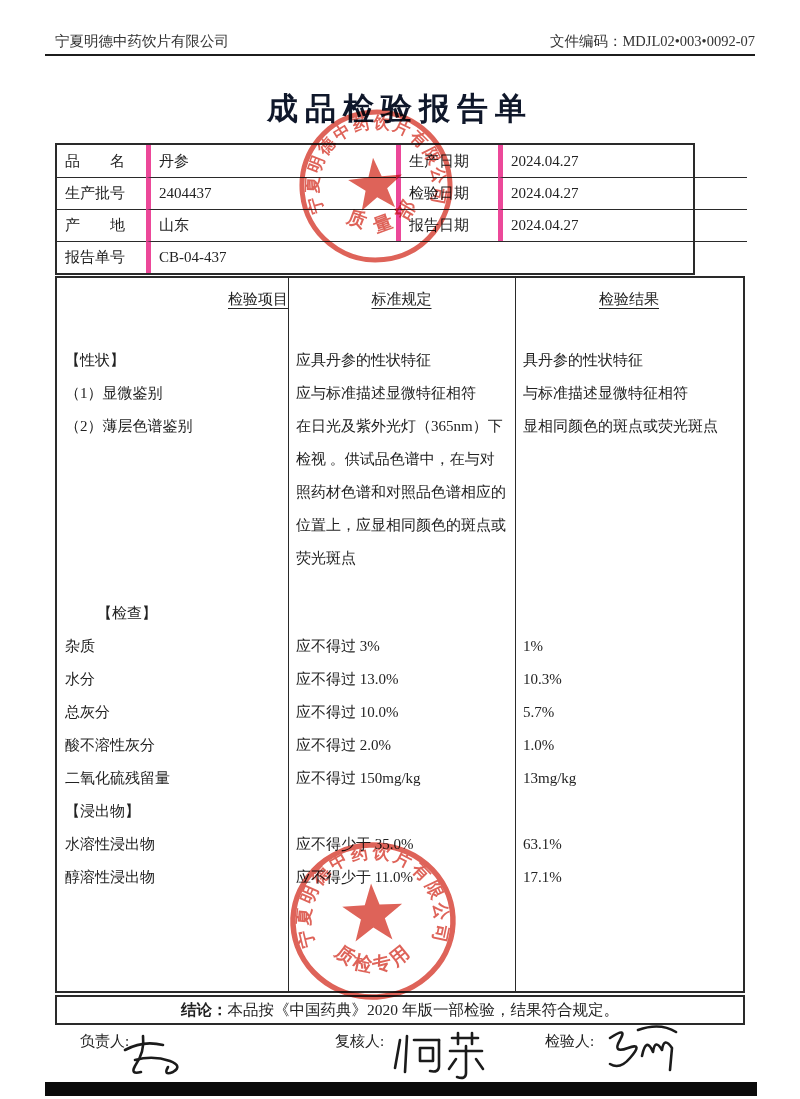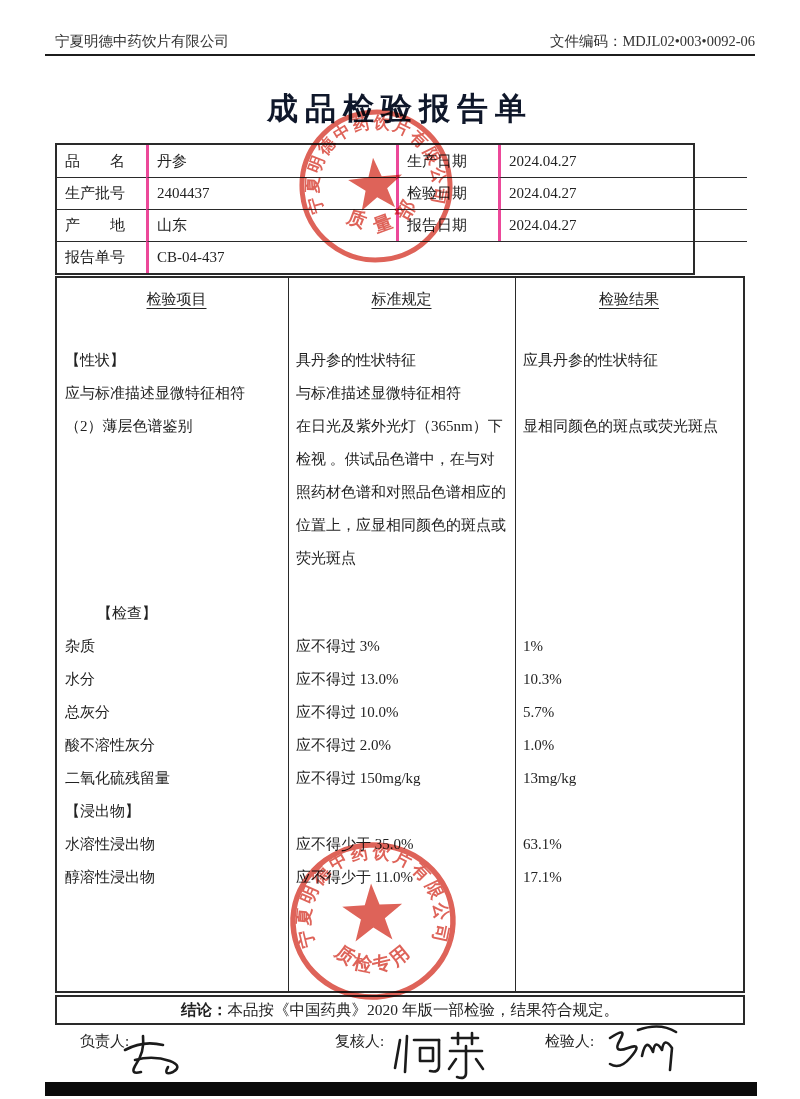--- a/index.html
+++ b/index.html
@@ -10,31 +10,31 @@
               justify-content:space-between;font-size:14.5px;color:#333;}
   .header-rule{position:absolute;left:45px;right:45px;top:54px;height:2px;background:#1c1c1c;}
   
   .title{position:absolute;left:0;right:0;top:88px;margin:0;text-align:center;
          font-size:31px;font-weight:bold;letter-spacing:7px;color:#0f172a;}
   
   .info-table{position:absolute;left:55px;top:143px;width:640px;
               display:grid;grid-template-columns:89px 250px 102px 249px;
               border:2px solid #2a2a2a;box-sizing:border-box;background:transparent;font-size:15px;}
   .ic{height:32px;display:flex;align-items:center;padding:0 8px;box-sizing:border-box;
-      border-top:1px solid #2a2a2a;border-left:3px solid #ec4899;white-space:nowrap;overflow:hidden;}
+      border-top:1px solid #2a2a2a;border-left:5px solid #ec4899;white-space:nowrap;overflow:hidden;}
   .ic.first-row{border-top:none;}
   .ic.first-col{border-left:none;}
   .ic.span3{grid-column:2/5;}
   
   .result-table{position:absolute;left:55px;top:276px;width:690px;height:717px;
                 border:2px solid #2a2a2a;box-sizing:border-box;font-size:15px;overflow:hidden;}
   .vline{position:absolute;top:0;bottom:0;width:1px;background:#2a2a2a;}
   .vl1{left:231px;} .vl2{left:458px;}
   .rt-head{display:grid;grid-template-columns:231px 227px 228px;padding-top:12px;height:22px;}
-  .rt-head .h1{padding-left:8px;text-align:center;}
+  .rt-head .h1{padding-left:8px;text-align:right;}
   .rt-head .h2,.rt-head .h3{text-align:center;}
   .rt-head span{text-decoration:underline;text-underline-offset:4px;}
   .rt-row{display:grid;grid-template-columns:231px 227px 228px;}
   .rt-row>div{line-height:33px;padding:0 9px 0 8px;box-sizing:border-box;}
   .mt-big{margin-top:32px;}
   .mt-sec{margin-top:22px;margin-left:32px;}
   
   .conclusion{position:absolute;left:55px;top:995px;width:690px;height:30px;
               border:2px solid #2a2a2a;box-sizing:border-box;display:flex;align-items:center;
               justify-content:center;font-size:15.5px;white-space:nowrap;}
@@ -54,21 +54,21 @@
   
   .scan-bar{position:absolute;left:45px;top:1082px;width:712px;height:14px;background:#0b0b0b;}
 </style>
 </head>
 <body>
 
 <div class="page">
 
   <div class="doc-header">
     <span>宁夏明德中药饮片有限公司</span>
-    <span>文件编码：MDJL02•003•0092-06</span>
+    <span>文件编码：MDJL02•003•0092-07</span>
   </div>
   <div class="header-rule"></div>
 
   <h1 class="title">成品检验报告单</h1>
 
   <div class="info-table">
     <div class="ic first-row first-col">品　　名</div>
     <div class="ic first-row">丹参</div>
     <div class="ic first-row">生产日期</div>
     <div class="ic first-row">2024.04.27</div>
@@ -92,28 +92,29 @@
     <div class="vline vl2"></div>
 
     <div class="rt-head">
       <div class="h1"><span>检验项目</span></div>
       <div class="h2"><span>标准规定</span></div>
       <div class="h3"><span>检验结果</span></div>
     </div>
 
     <div class="rt-row mt-big">
       <div>【性状】</div>
+      <div>应具丹参的性状特征</div>
       <div>具丹参的性状特征</div>
-      <div>应具丹参的性状特征</div>
-    </div>
-    <div class="rt-row">
-      <div></div>
-      <div></div>
-    </div>
-    <div class="rt-row">
+    </div>
+    <div class="rt-row">
+      <div></div>
+      <div></div>
+    </div>
+    <div class="rt-row">
+      <div>（1）显微鉴别</div>
       <div>应与标准描述显微特征相符</div>
       <div>与标准描述显微特征相符</div>
     </div>
     <div class="rt-row">
       <div>（2）薄层色谱鉴别</div>
       <div>在日光及紫外光灯（365nm）下检视 。供试品色谱中，在与对照药材色谱和对照品色谱相应的位置上，应显相同颜色的斑点或荧光斑点</div>
       <div>显相同颜色的斑点或荧光斑点</div>
     </div>
     <div class="rt-row mt-sec">
       <div>【检查】</div>

